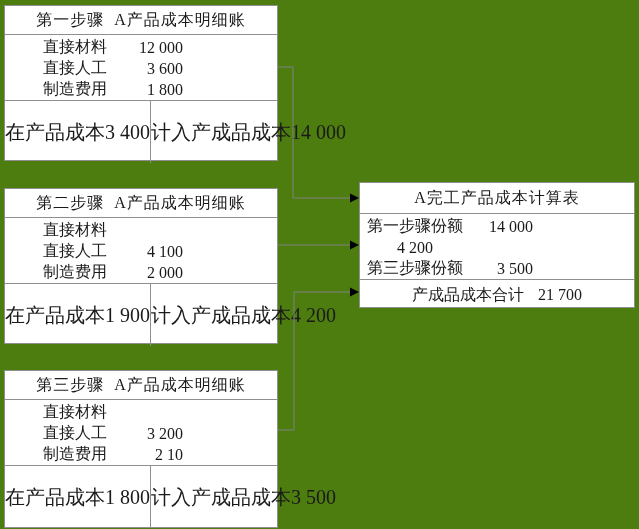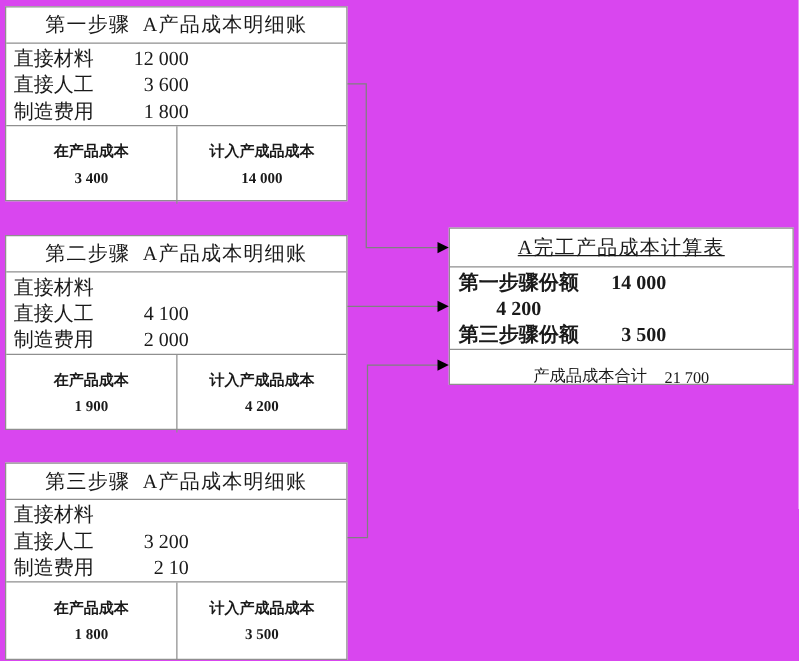--- a/index.html
+++ b/index.html
@@ -5,21 +5,21 @@
   * { margin: 0; padding: 0; box-sizing: border-box; }
   html, body { background: #ffffff; }
   body {
     width: 639px; height: 529px;
     font-family: "Liberation Serif", "DejaVu Serif", serif;
     color: #1a1a1a;
   }
   .canvas {
     position: relative;
     width: 639px; height: 529px;
-    background: #d946ef;
+    background: #4d7c0f;
     overflow: hidden;
   }
   
   .ledger {
     position: absolute;
     left: 4px; width: 274px;
     border: 1px solid #8f8f8f;
     background: #ffffff;
     display: flex; flex-direction: column;
   }
@@ -31,51 +31,51 @@
     border-bottom: 1px solid #8f8f8f;
     display: flex; align-items: center; justify-content: center;
     font-size: 16px; letter-spacing: 1px; white-space: pre;
   }
   .detail {
     flex: 1 1 auto;
     border-bottom: 1px solid #8f8f8f;
     padding: 2px 0 0 6px;
   }
   .detail-row { display: flex; align-items: center; height: 21px; font-size: 16px; }
-  .detail-label { width: 80px; }
+  .detail-label { width: 80px; margin-left: 32px; }
   .detail-value { width: 60px; text-align: right; white-space: pre; }
   .split { flex: 0 0 62px; display: flex; }
   .split-cell {
     flex: 1 1 50%;
-    display: flex; flex-direction: column;
+    display: flex; flex-direction: row;
     justify-content: center; align-items: center;
-    font-size: 12px; line-height: 21px; white-space: pre; font-weight: bold;
+    font-size: 20px; line-height: 21px; white-space: pre;
   }
   .split-cell.right { border-left: 1px solid #8f8f8f; }
   
   .summary {
     position: absolute;
     left: 359px; top: 182px; width: 276px; height: 126px;
     border: 1px solid #8f8f8f;
     background: #ffffff;
     display: flex; flex-direction: column;
   }
-  .summary .box-title { height: 31px; flex: 0 0 31px; text-decoration: underline; }
+  .summary .box-title { height: 31px; flex: 0 0 31px; }
   .summary-rows {
     flex: 1 1 auto;
     border-bottom: 1px solid #8f8f8f;
     padding: 2px 0 0 7px;
   }
-  .summary-row { display: flex; align-items: center; height: 21px; font-size: 16px; font-weight: bold; }
+  .summary-row { display: flex; align-items: center; height: 21px; font-size: 16px; }
   .summary-label { width: 100px; }
   .summary-value { width: 66px; text-align: right; white-space: pre; }
   .summary-total {
     flex: 0 0 30px;
-    display: flex; align-items: flex-end; justify-content: center;
-    font-size: 13px; white-space: pre;
+    display: flex; align-items: center; justify-content: center;
+    font-size: 16px; white-space: pre;
   }
   .summary-total .total-value { margin-left: 14px; }
   
   .connector-layer {
     position: absolute; left: 0; top: 0;
     width: 639px; height: 529px;
     pointer-events: none;
   }
 </style>
 </head>

